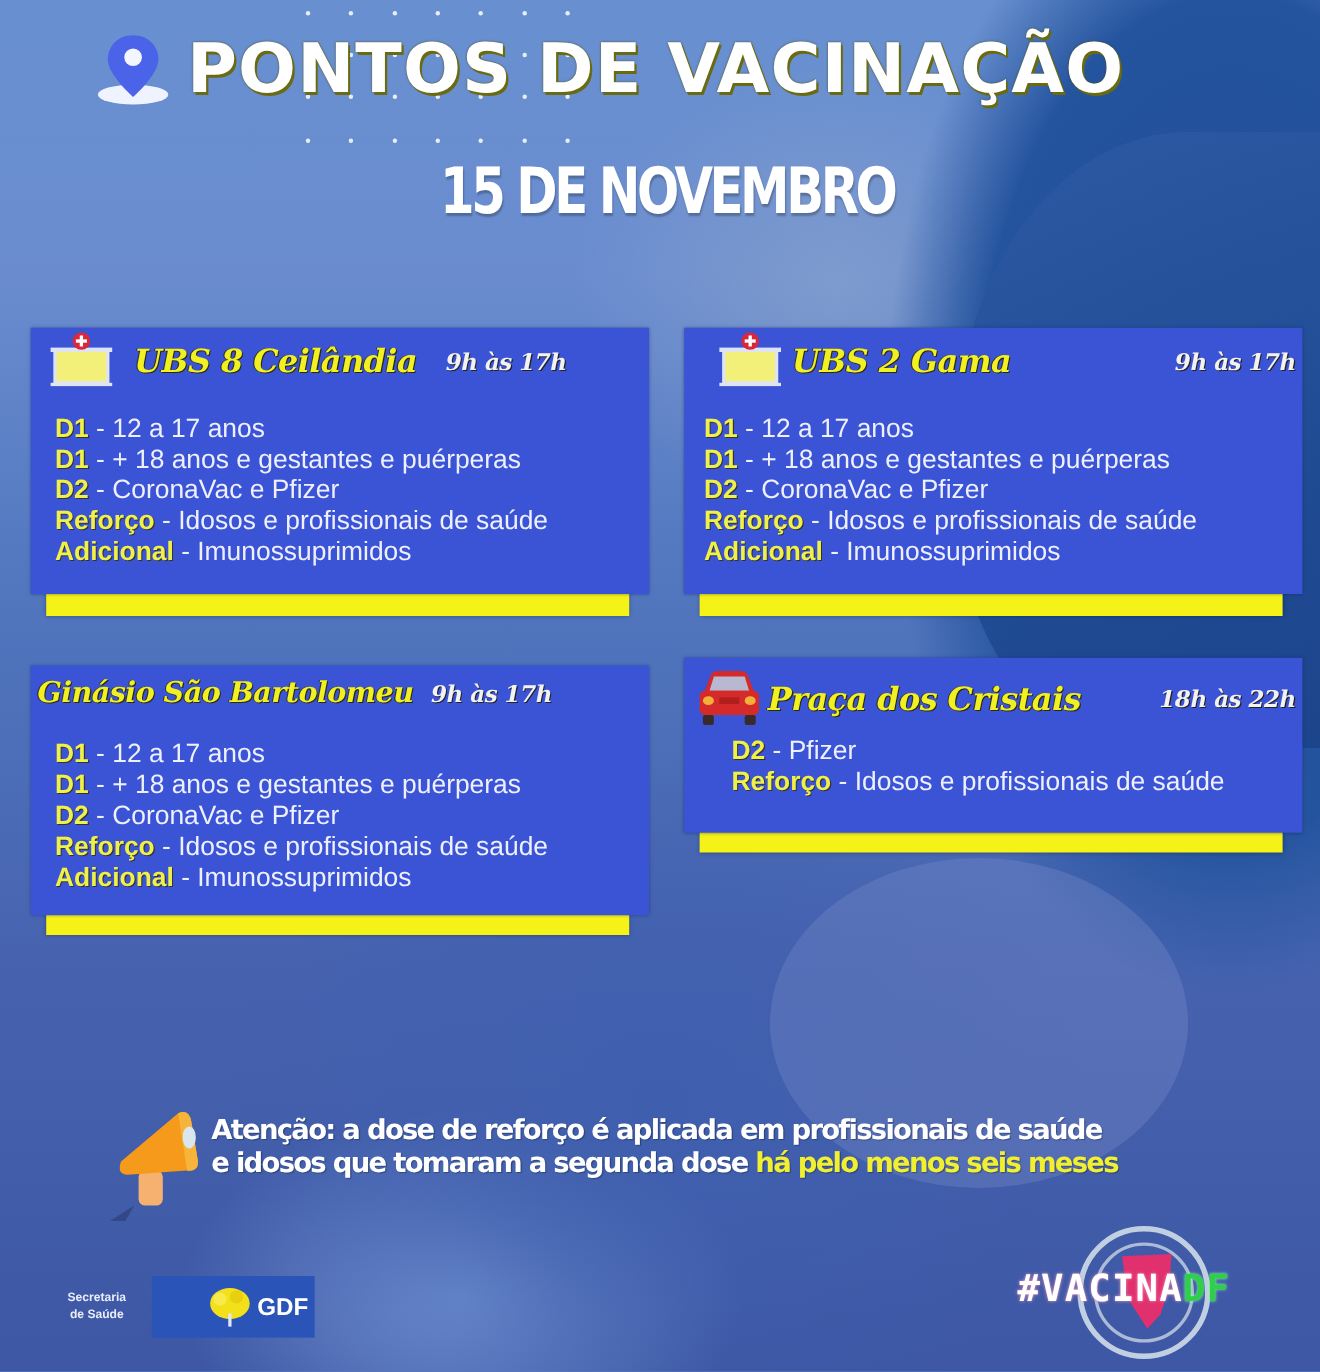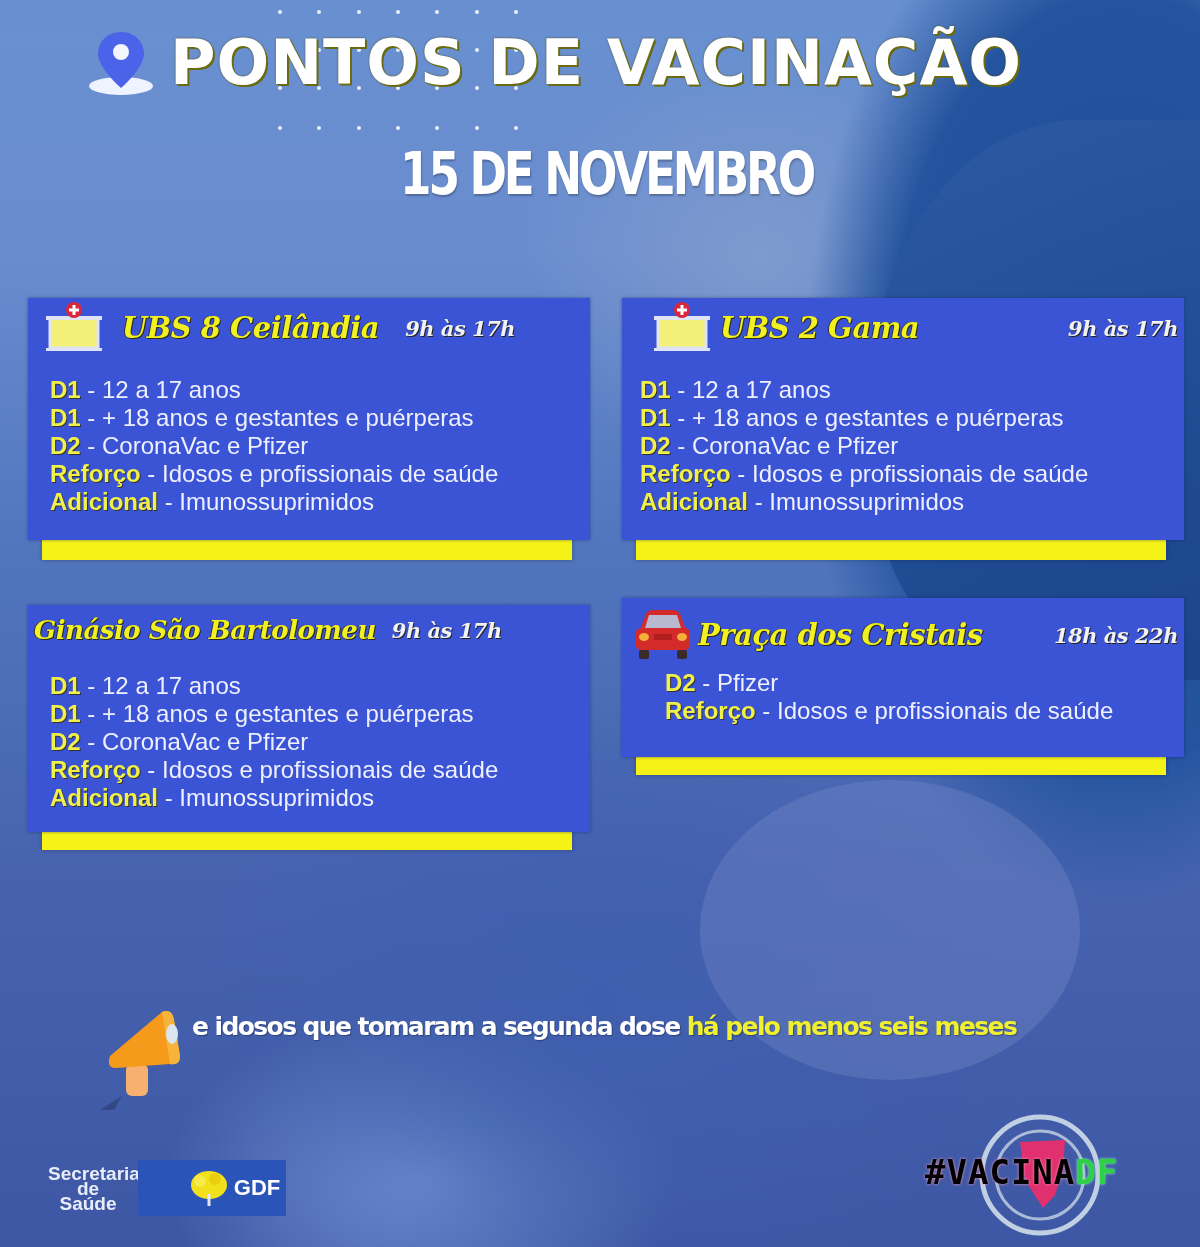--- a/index.html
+++ b/index.html
@@ -71,35 +71,35 @@
   .megaphone-icon { width: 100px; height: 110px; }
   .notice-text {
     margin-left: 0px; font-family: "DejaVu Sans", sans-serif; font-weight: bold; font-size: 25px;
     line-height: 30px; color: #ffffff; letter-spacing: -1.6px; margin-top: 6px;
     text-shadow: 1px 1px 1px rgba(0,0,0,0.3);
   }
   .notice-text .hl { color: #f0f030; }
 
   .footer-left { position: absolute; left: 48px; top: 1160px; display: flex; align-items: center; }
   .sec-saude {
-    font-family: "Liberation Sans", sans-serif; font-weight: bold; font-size: 19px; line-height: 15px;
+    font-family: "Liberation Sans", sans-serif; font-weight: bold; font-size: 11px; line-height: 15px;
     color: #e8ecf8; text-align: center; width: 80px;
   }
   .gdf-box {
     margin-left: 10px; width: 104px; height: 56px; background: #2a54b8;
     display: flex; align-items: center; justify-content: center; gap: 4px; padding-left: 44px;
   }
   .gdf-text { font-family: "Liberation Sans", sans-serif; font-weight: bold; font-size: 22px; color: #ffffff; }
 
   .vacina-logo { position: absolute; left: 915px; top: 1110px; width: 260px; height: 130px; }
   .vacina-text {
     position: absolute; left: 10px; top: 42px; font-family: "DejaVu Sans Mono", monospace; font-weight: bold;
     font-size: 34px; letter-spacing: 1px;
   }
-  .vacina-text .p1 { color: #000000; text-shadow: 0 0 3px #ff9bc0; margin-top: 10px; }
+  .vacina-text .p1 { color: #ffffff; text-shadow: 0 0 3px #ff9bc0; margin-top: 10px; }
   .vacina-text .p2 { color: #2ed04a; text-shadow: 0 0 3px #9bffb0; }
 </style>
 </head>
 <body>
 
 <div class="bg"></div>
 <div class="shoulder"></div>
 <div class="hand-shape"></div>
 
 <div class="dots" style="top:10px">
@@ -242,20 +242,21 @@
 
 <div class="notice">
   <svg class="megaphone-icon" viewBox="0 0 100 110">
     <path d="M30 90 L22 104 L8 104 Z" fill="#2a3a70" opacity="0.6"></path>
     <rect x="34" y="58" width="22" height="32" rx="6" fill="#f6b070"></rect>
     <path d="M18 50 L70 6 Q80 2 82 14 L88 50 Q88 60 78 58 L24 62 Q14 62 18 50 Z" fill="#f59a1a"></path>
     <path d="M70 6 Q80 2 82 14 L88 50 Q88 60 78 58 Z" fill="#f7b43a"></path>
     <ellipse cx="80" cy="28" rx="6" ry="10" fill="#d9e6f0"></ellipse>
   </svg>
   <div class="notice-text">
+    <div>Atenção: a dose de reforço é aplicada em  profissionais de saúde</div>
     <div><span>e idosos que tomaram a segunda dose </span><span class="hl">há pelo menos seis meses</span></div>
   </div>
 </div>
 
 <div class="footer-left">
   <div class="sec-saude">
     <div>Secretaria</div>
     <div>de Saúde</div>
   </div>
   <div class="gdf-box">

